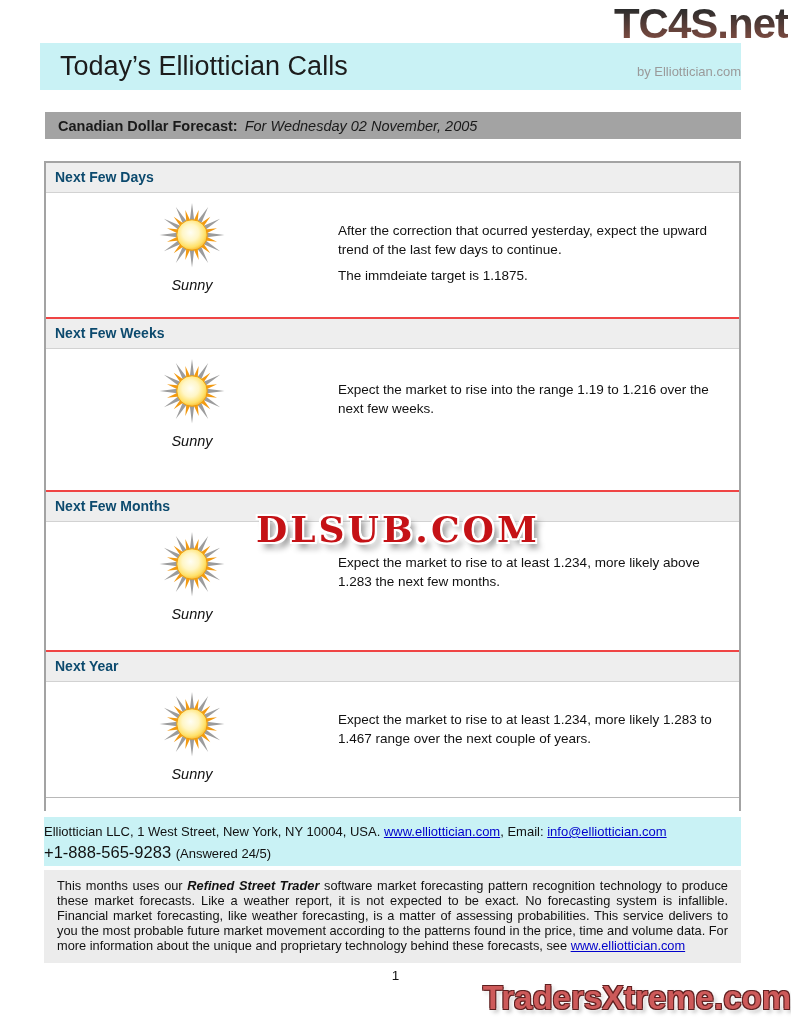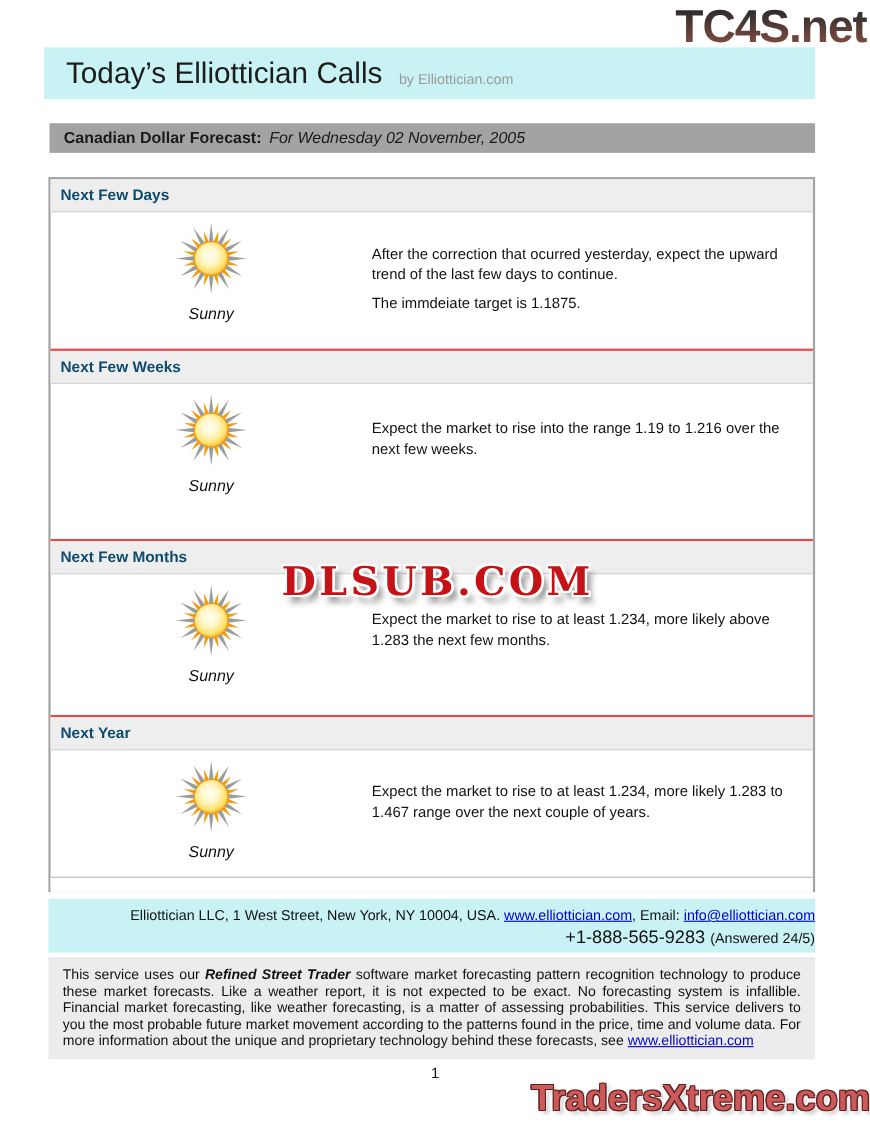--- a/index.html
+++ b/index.html
@@ -31,20 +31,21 @@
       -1px -1px 0 #5e1f1f, 1px -1px 0 #5e1f1f, -1px 1px 0 #5e1f1f, 1px 1px 0 #5e1f1f,
       0 0 5px #ffffff, 0 0 5px #ffffff, 0 0 8px #ffffff,
       3px 3px 4px rgba(0,0,0,0.35);
   }
 
   
   .title-band {
     position:absolute; left:40px; top:43px; width:701px; height:47px;
     background:#c9f2f5; display:flex; align-items:center; padding-left:20px;
     box-sizing:border-box;
+    justify-content:space-between;
   }
   .title-main { font-size:27px; color:#1c1c1c; }
   .title-byline { font-size:13px; color:#9a9a9a; margin-left:15px; padding-top:9px; }
 
   .forecast-bar {
     position:absolute; left:45px; top:112px; width:696px; height:27px;
     background:#a3a3a3; display:flex; align-items:center; padding-left:13px;
     box-sizing:border-box; font-size:14.5px;
   }
   .forecast-bar .label { font-weight:bold; margin-right:7px; }
@@ -72,21 +73,21 @@
   .condition-label { font-style:italic; font-size:14.5px; margin-top:1px; color:#111; }
   .text-col { flex:1; padding:28px 16px 0 0; font-size:13.5px; line-height:19px; color:#111; }
   .s2 .text-col, .s3 .text-col { padding-top:31px; }
   .forecast-line:empty { display:none; }
   .forecast-line + .forecast-line { margin-top:7px; }
   .empty-row { height:13px; border-top:1px solid #b8b8b8; background:#fff; }
 
   
   .footer-band {
     position:absolute; left:44px; top:817px; width:697px; height:49px;
-    background:#c9f2f5; text-align:right; box-sizing:border-box; padding-top:7px;
+    background:#c9f2f5; text-align:left; box-sizing:border-box; padding-top:7px;
   }
   .footer-line1 { font-size:13px; color:#111; }
   .footer-phone { font-size:16.5px; margin-top:4px; color:#111; }
   .footer-phone .note { font-size:13px; }
   a.link { color:#0000cc; text-decoration:underline; }
 
   .disclaimer {
     position:absolute; left:44px; top:870px; width:697px;
     background:#ececec; box-sizing:border-box; padding:8px 13px 10px 13px;
     font-size:12.8px; line-height:15px; text-align:justify; color:#111;
@@ -322,21 +323,21 @@
       <a class="link" href="#">www.elliottician.com</a><span>, Email:</span>
       <a class="link" href="#">info@elliottician.com</a>
     </div>
     <div class="footer-phone">
       <span>+1-888-565-9283</span>
       <span class="note">(Answered 24/5)</span>
     </div>
   </div>
 
   <div class="disclaimer">
-    <span>This service uses our</span>
+    <span>This months uses our</span>
     <b>Refined Street Trader</b>
     <span>software market forecasting pattern recognition technology to produce these market forecasts. Like a weather report, it is not expected to be exact. No forecasting system is infallible. Financial market forecasting, like weather forecasting, is a matter of assessing probabilities. This service delivers to you the most probable future market movement according to the patterns found in the price, time and volume data. For more information about the unique and proprietary technology behind these forecasts, see</span>
     <a class="link" href="#">www.elliottician.com</a>
   </div>
 
   <div class="page-number">1</div>
 
   <div class="wm-tx">TradersXtreme.com</div>
 
 </div>

